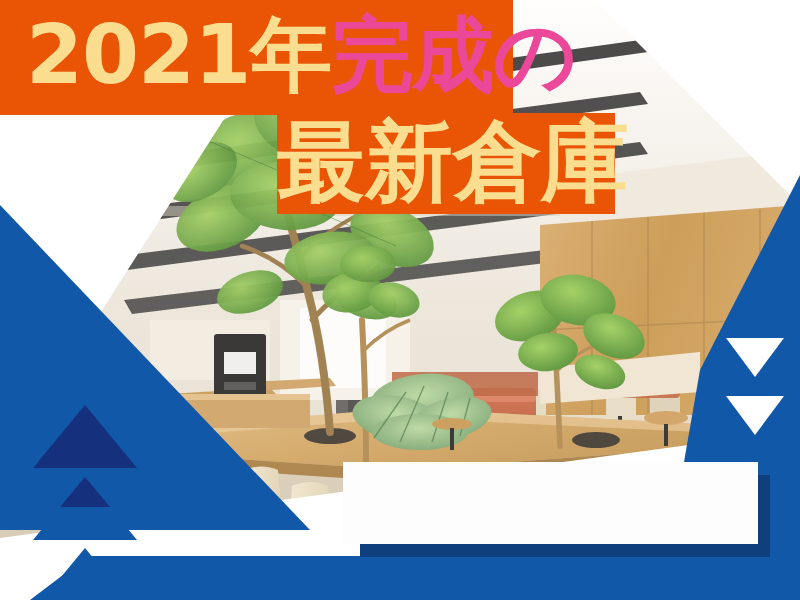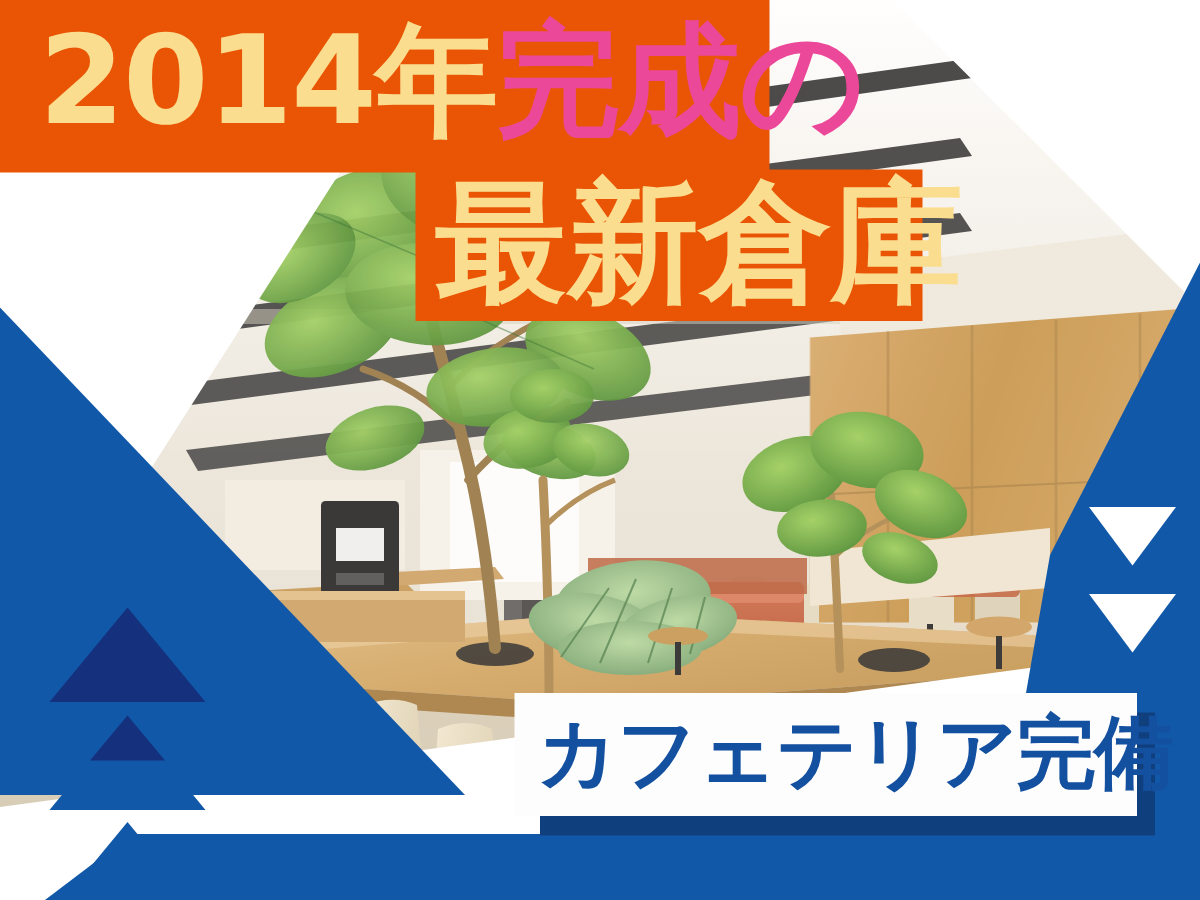--- a/index.html
+++ b/index.html
@@ -125,21 +125,21 @@
     white-space: nowrap;
     line-height: 1;
   }
   #headline-line-1 {
     left: 26px; top: 14px;
     font-size: 82px;
     letter-spacing: -1px;
   }
   #headline-line-1 .kanji-white { color: #ec4899; }
   #headline-line-2 {
-    left: 290px; top: 118px;
+    left: 277px; top: 118px;
     font-size: 88px;
     letter-spacing: 0px;
   }
 
   
   #banner-shadow {
     position: absolute;
     left: 360px; top: 475px;
     width: 410px; height: 82px;
     background: #103F7E;
@@ -405,21 +405,20 @@
   <div class="tri-up" id="tri-up-2"></div>
   <div id="tri-up-2-top"></div>
   <div class="tri-up" id="tri-up-3"></div>
 
   <div class="tri-down" id="tri-down-1"></div>
   <div class="tri-down" id="tri-down-2"></div>
 
   <div class="orange-box" id="orange-box-1"></div>
   <div class="orange-box" id="orange-box-2"></div>
 
-  <div class="headline-text" id="headline-line-1"><span>2014</span><span>年</span><span class="kanji-white">完成</span><span class="kanji-white">の</span></div>
+  <div class="headline-text" id="headline-line-1"><span>2021</span><span>年</span><span class="kanji-white">完成</span><span class="kanji-white">の</span></div>
 
   <div class="headline-text" id="headline-line-2">最新倉庫</div>
 
   <div id="banner-shadow"></div>
   <div id="banner-card"></div>
-  <div id="banner-label">カフェテリア完備</div>
 
 </div>
 
 </body></html>

